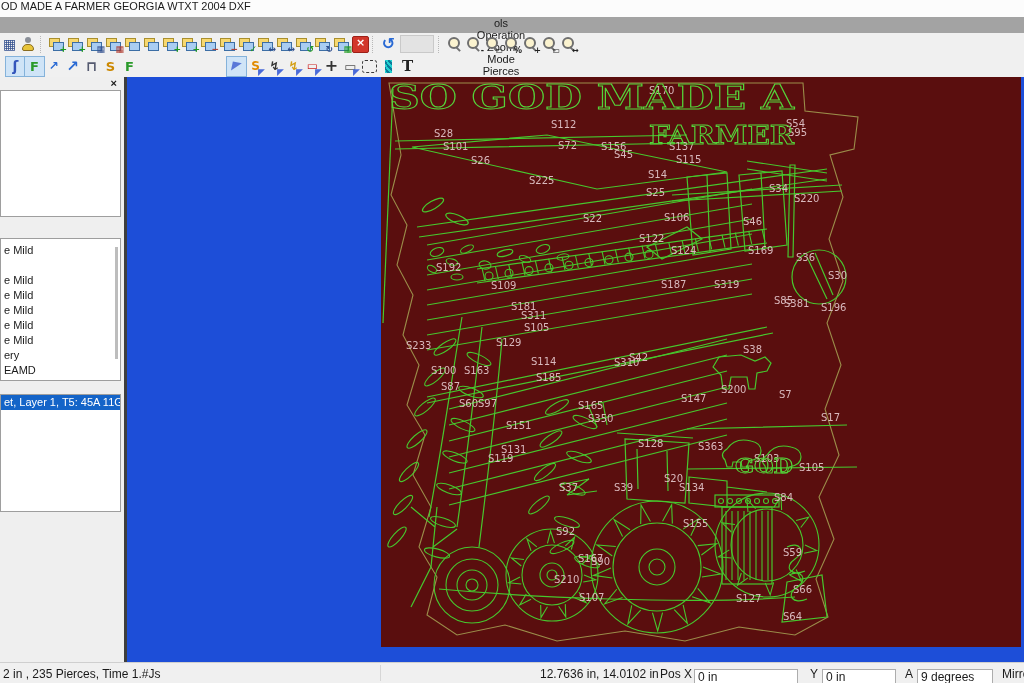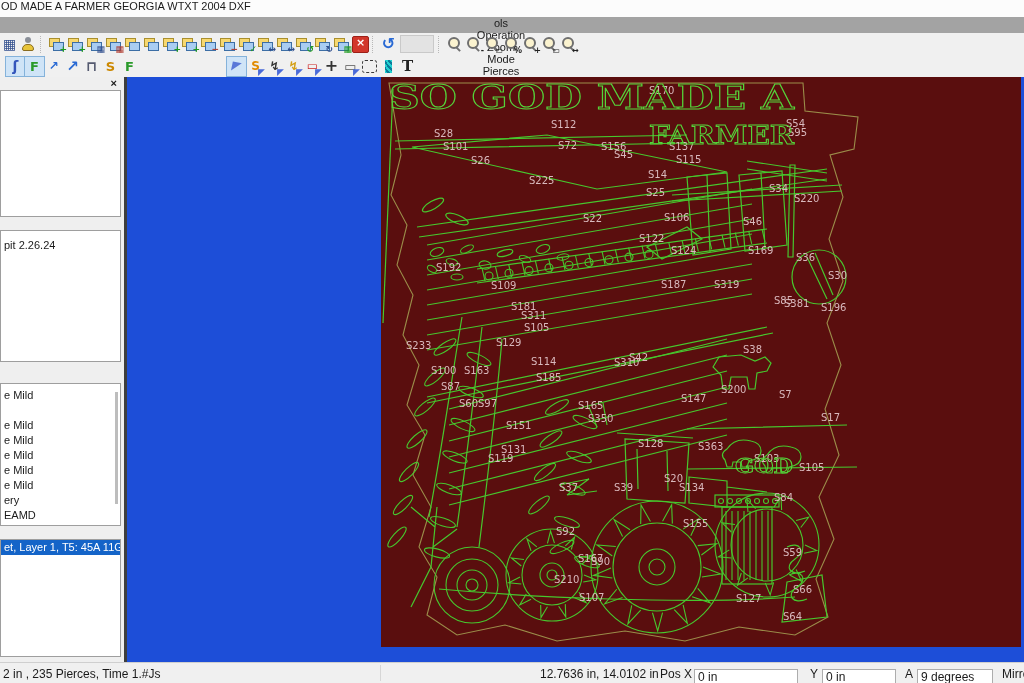--- a/index.html
+++ b/index.html
@@ -262,23 +262,20 @@
       <b style="color: rgb(34, 34, 34); font-size: 15px; font-family: &quot;DejaVu Serif&quot;, serif;">T</b>
     </span>
   </div>
 
 <div class="main">
   <div class="leftpanel">
     <div class="panel-head">
       <span class="panel-x">×</span>
     </div>
     <div class="pbox b1"></div>
-    <div class="pbox b2">
-      <span>pit 2.26.24</span>
-    </div>
     <div class="pbox b3" id="toolList">
       <div class="scrollbar"></div>
     <div class="lrow">e Mild</div>
         <div class="lrow"></div>
         <div class="lrow">e Mild</div>
         <div class="lrow">e Mild</div>
         <div class="lrow">e Mild</div>
         <div class="lrow">e Mild</div>
         <div class="lrow">e Mild</div>
         <div class="lrow">ery</div>

